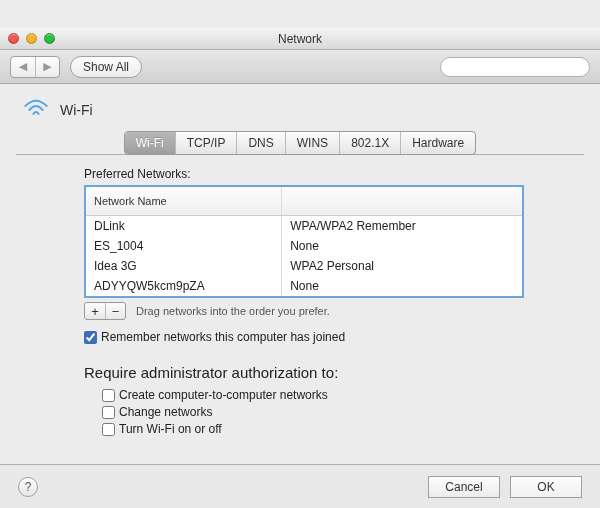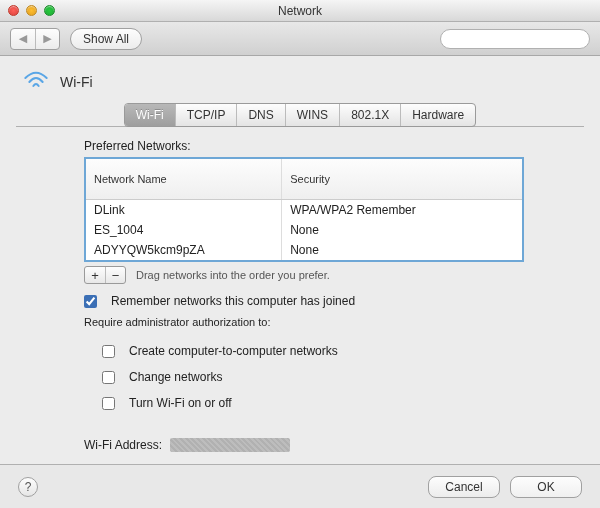--- a/index.html
+++ b/index.html
@@ -13,20 +13,21 @@
   color: #222;
 }
 .titlebar {
   height: 22px;
   background: linear-gradient(#f5f5f5, #d8d8d8);
   border-bottom: 1px solid #b0b0b0;
   display: flex;
   align-items: center;
   padding: 0 8px;
   position: relative;
+  margin-top: 28px;
 }
 .traffic { display: flex; gap: 7px; }
 .traffic span { width: 11px; height: 11px; border-radius: 50%; display: block; box-shadow: inset 0 1px 1px rgba(255,255,255,0.5); }
 .tl-close { background: radial-gradient(#ff6057, #d9413e); border: 1px solid #c0392b; }
 .tl-min { background: radial-gradient(#ffbd2e, #e0a020); border: 1px solid #c08820; }
 .tl-max { background: radial-gradient(#27c93f, #1faa33); border: 1px solid #1a8a2b; }
 .title { position: absolute; left: 0; right: 0; text-align: center; font-size: 12px; color: #333; pointer-events: none; }
 .toolbar {
   height: 34px;
   background: linear-gradient(#e8e8e8, #d0d0d0);
@@ -51,21 +52,21 @@
   color: #999;
   font-size: 11px;
   line-height: 1;
   padding: 0;
 }
 .seg button + button { border-left: 1px solid #bbb; }
 .btn {
   height: 22px;
   padding: 0 12px;
   border: 1px solid #a0a0a0;
-  border-radius: 8px;
+  border-radius: 0;
   background: linear-gradient(#fdfdfd, #ececec);
   font-size: 12px;
   color: #333;
 }
 .btn.round { border-radius: 11px; }
 .search {
   margin-left: auto;
   width: 150px;
   height: 20px;
   border: 1px solid #b0b0b0;
@@ -113,21 +114,21 @@
   border: 2px solid #6ea7d6;
   background: #fff;
 }
 .thead {
   display: flex;
   background: linear-gradient(#fdfdfd, #efefef);
   border-bottom: 1px solid #ccc;
   font-size: 11px;
   color: #333;
 }
-.thead > div { padding: 14px 8px; }
+.thead > div { padding: 8px 8px; }
 .col-name { width: 45%; border-right: 1px solid #ddd; }
 .col-sec { flex: 1; }
 .tbody .row { display: flex; font-size: 12px; }
 .tbody .row > div { padding: 3px 8px; }
 .addrem {
   display: flex;
   align-items: center;
   gap: 10px;
   margin-top: 4px;
   font-size: 11px;
@@ -136,25 +137,25 @@
 .pmseg {
   display: flex;
   border: 1px solid #9a9a9a;
   border-radius: 3px;
   overflow: hidden;
   background: linear-gradient(#fdfdfd, #e8e8e8);
   height: 18px;
 }
 .pmseg button { width: 20px; border: none; background: transparent; font-size: 13px; line-height: 1; color: #333; padding: 0; }
 .pmseg button + button { border-left: 1px solid #bbb; }
-.chk { display: flex; align-items: center; gap: 14px; margin-top: 10px; font-size: 12px; }
+.chk { display: flex; align-items: center; gap: 4px; margin-top: 10px; font-size: 12px; }
 .chk input { width: 13px; height: 13px; accent-color: #3b6fb5; }
-.sub { margin-top: 8px; font-size: 11px; }
+.sub { margin-top: 20px; font-size: 15px; }
 .sublist { padding: 4px 0 0 18px; }
-.sublist .chk { margin-top: 12px; }
+.sublist .chk { margin-top: 3px; }
 .addr { display: flex; align-items: flex-end; gap: 8px; margin-top: 28px; font-size: 12px; }
 .addr .mask { width: 120px; height: 14px; background: repeating-linear-gradient(45deg,#999,#999 2px,#aaa 2px,#aaa 4px); border-radius: 2px; filter: blur(0.6px); opacity: 0.7; }
 .footer {
   position: absolute;
   bottom: 0; left: 0; right: 0;
   height: 44px;
   border-top: 1px solid #b0b0b0;
   background: #e8e8e8;
   display: flex;
   align-items: center;
@@ -220,30 +221,33 @@
       <button>802.1X</button>
       <button>Hardware</button>
     </div>
   </div>
 
   <div class="panel">
     <div class="section-label">Preferred Networks:</div>
     <div class="table-wrap">
       <div class="thead">
         <div class="col-name">Network Name</div>
-        <div class="col-sec">Security</div>
       </div>
       <div class="tbody">
         <div class="row">
             <div class="col-name">DLink</div>
             <div class="col-sec">WPA/WPA2 Remember</div>
           </div>
         <div class="row">
             <div class="col-name">ES_1004</div>
             <div class="col-sec">None</div>
+          </div>
+        <div class="row">
+            <div class="col-name">Idea 3G</div>
+            <div class="col-sec">WPA2 Personal</div>
           </div>
         <div class="row">
             <div class="col-name">ADYYQW5kcm9pZA</div>
             <div class="col-sec">None</div>
           </div>
       </div>
     </div>
     <div class="addrem">
       <div class="pmseg">
         <button>+</button>

